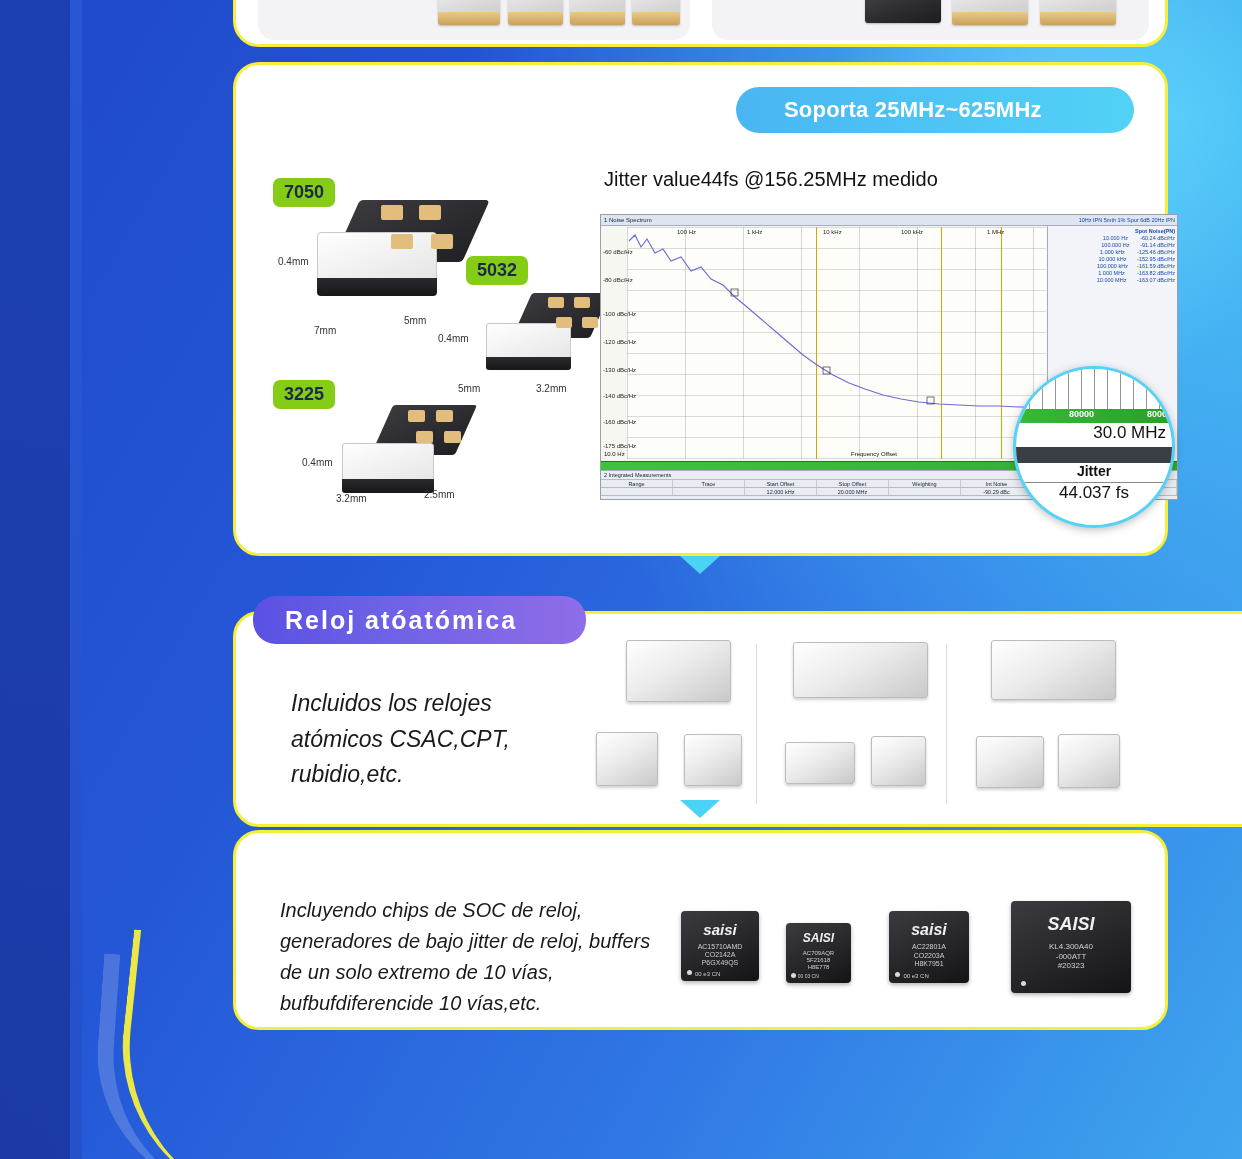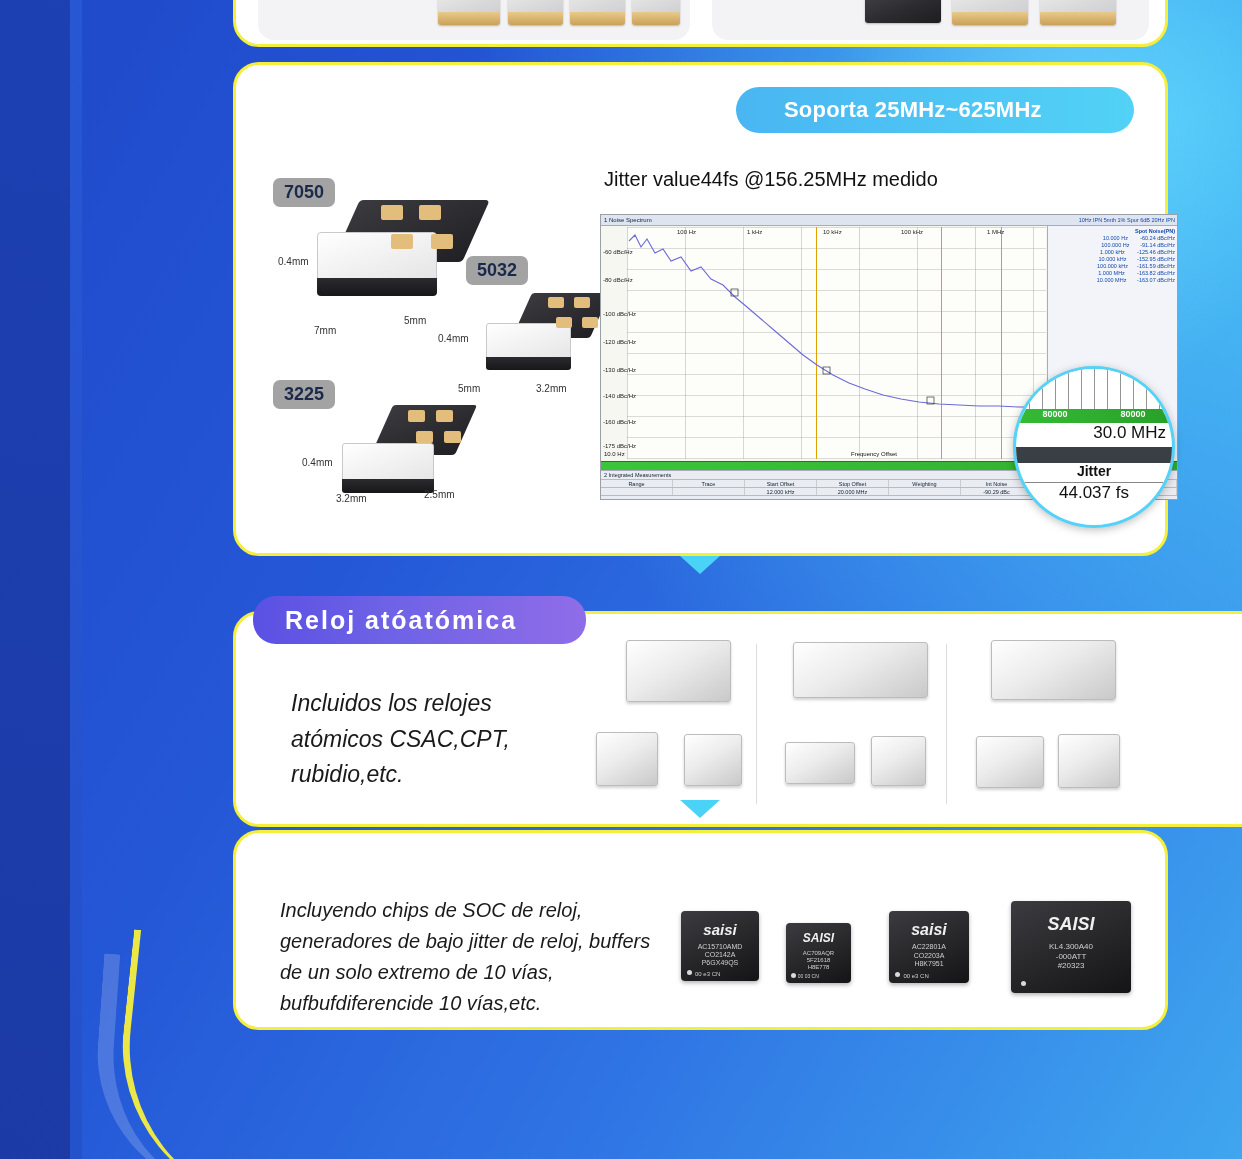--- a/index.html
+++ b/index.html
@@ -94,21 +94,21 @@
     background:linear-gradient(90deg,#6c4ce0 0%,#4f7ee8 55%,#41a8ef 100%);
   }
   #pill-soporta{
     left:500px; top:22px; width:398px;
     padding-left:48px; font-size:22px;
     background:linear-gradient(90deg,#49b6f2 0%,#52d2f6 100%);
     z-index:1;
   }
   .sizelabel{
     position:absolute;
-    background:#a3a3a3;
+    background:#84cc16;
     border-radius:7px;
     font-weight:bold; font-size:18px; color:#1b2a4a;
     padding:4px 11px;
   }
   .dim-text{ position:absolute; font-size:10px; color:#333; }
   .meas-title{
     position:absolute; font-size:20px; color:#111; white-space:nowrap;
   }
 
   
@@ -161,21 +161,21 @@
     position:absolute; left:0; right:0; top:0; height:46px;
     background:
       repeating-linear-gradient(to right, rgba(60,60,60,.55) 0 1px, transparent 1px 13px),
       #fff;
   }
   #magnifier .mg-green{
     position:absolute; left:0; right:0; top:40px; height:14px;
     background:linear-gradient(90deg,#35bb35,#28a028);
     display:flex; color:#fff; font-size:9px; font-weight:bold;
   }
-  #magnifier .mg-green span{ flex:1; text-align:center; }
+  #magnifier .mg-green span{ flex:1; text-align:right; }
   #magnifier .mg-freq{
     position:absolute; left:0; right:0; top:54px; height:22px;
     text-align:right; padding-right:6px; font-size:17px; color:#111;
   }
   #magnifier .mg-dark{
     position:absolute; left:0; right:0; top:78px; height:16px;
     background:#3a3f46;
   }
   #magnifier .mg-jit{
     position:absolute; left:0; right:0; top:94px; height:20px;

